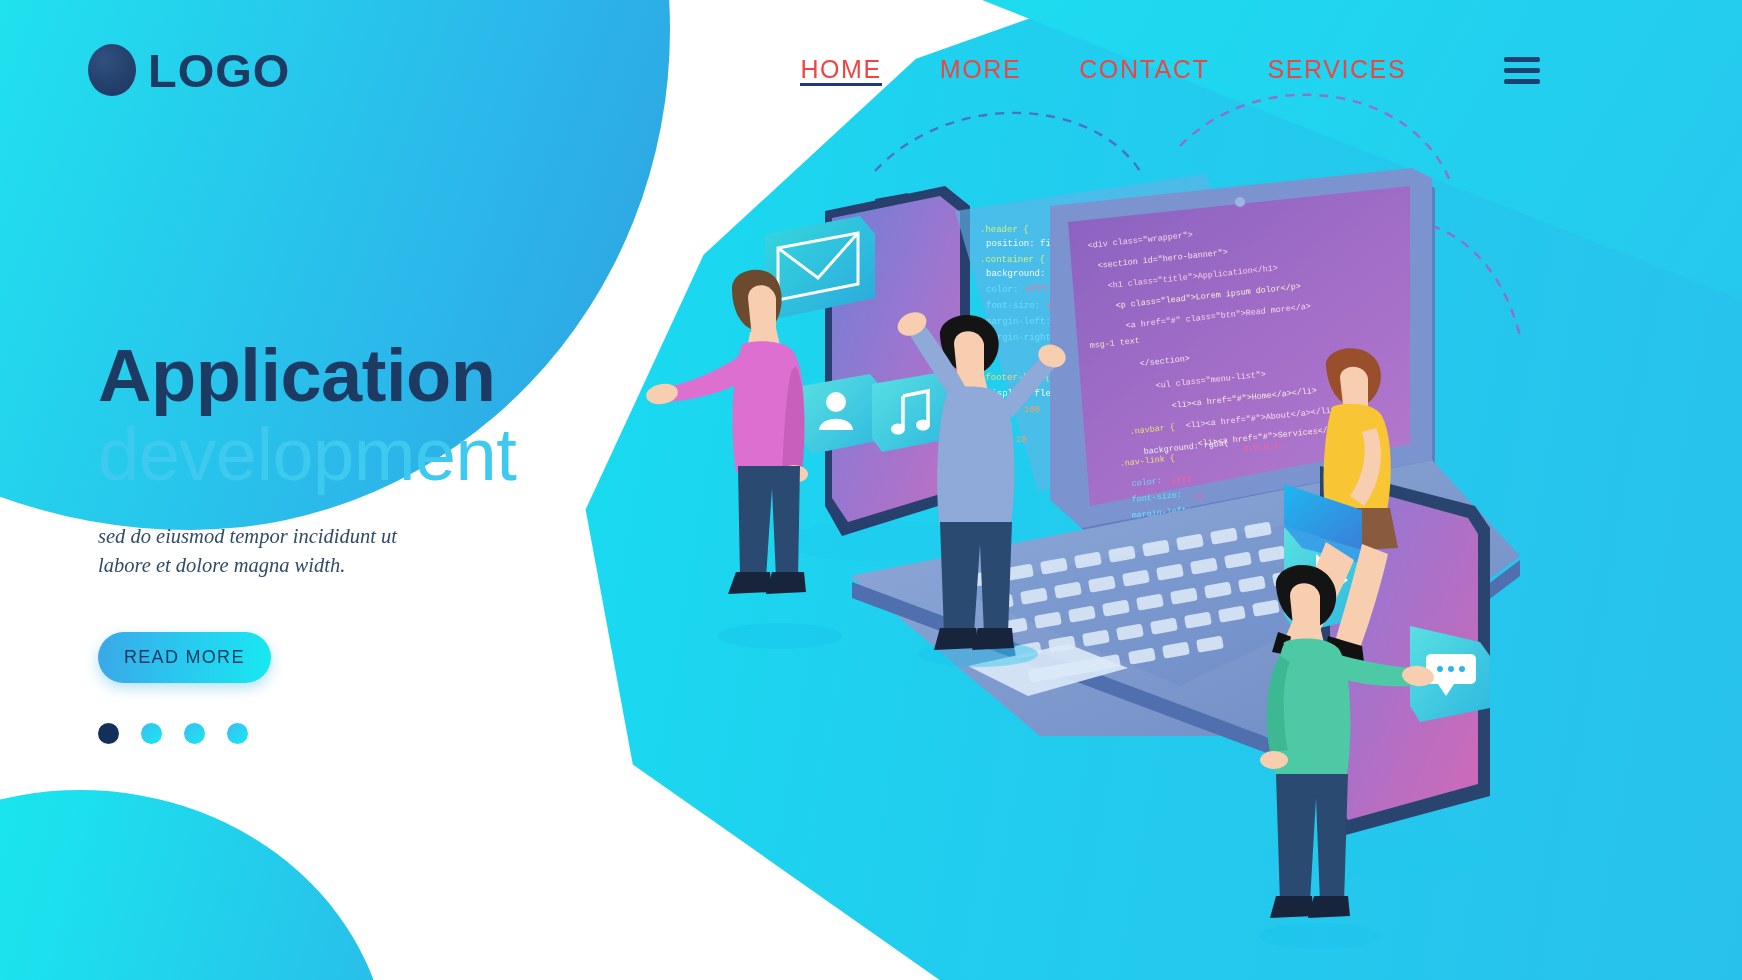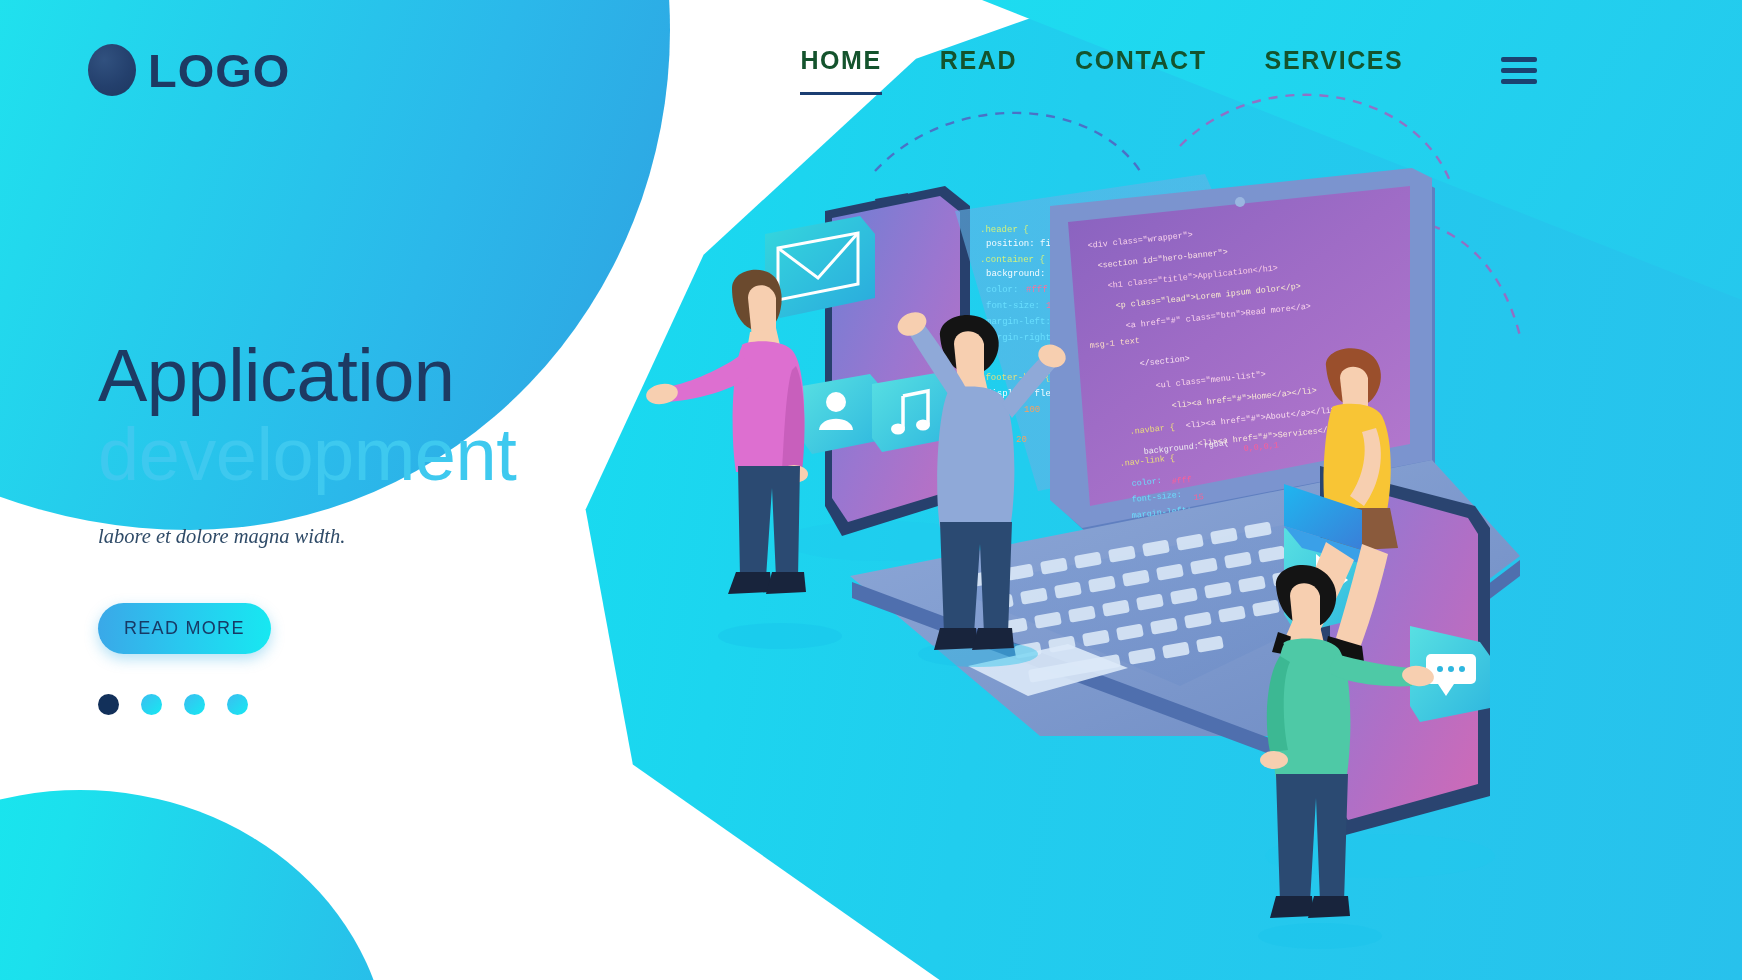--- a/index.html
+++ b/index.html
@@ -79,25 +79,25 @@
   }
 
   .nav {
     display: flex;
     align-items: center;
     gap: 58px;
     margin-left: 510px;
   }
   .nav-item {
     font-size: 25px;
-    font-weight: 700;
+    font-weight: 400;
     letter-spacing: 1.6px;
-    color: #14532d;
+    color: #ef4444;
     cursor: pointer;
-    padding-bottom: 20px;
+    padding-bottom: 2px;
     position: relative;
     white-space: nowrap;
   }
   .nav-item.active::after {
     content: "";
     position: absolute;
     left: 0; right: 0; bottom: 0;
     height: 3px;
     background: #1b3e72;
   }
@@ -117,21 +117,21 @@
 
   
   .hero {
     position: absolute;
     left: 98px; top: 338px;
     width: 620px;
     z-index: 30;
   }
   .hero-title-1 {
     font-size: 74px;
-    font-weight: 400;
+    font-weight: 700;
     color: #1d3a63;
     line-height: 1.03;
     letter-spacing: -0.5px;
   }
   .hero-title-2 {
     font-size: 74px;
     font-weight: 300;
     color: #3ec9ef;
     line-height: 1.05;
     letter-spacing: -0.5px;
@@ -485,35 +485,36 @@
   </div>
 
   <header class="header">
     <div class="logo-wrap">
       <div class="logo-dot"></div>
       <div class="logo-text">LOGO</div>
     </div>
 
     <nav class="nav">
       <div class="nav-item active">HOME</div>
-      <div class="nav-item">READ</div>
+      <div class="nav-item">MORE</div>
       <div class="nav-item">CONTACT</div>
       <div class="nav-item">SERVICES</div>
       <div class="hamburger">
         <span></span>
         <span></span>
         <span></span>
       </div>
     </nav>
   </header>
 
   <section class="hero">
     <h1 class="hero-title-1">Application</h1>
     <h2 class="hero-title-2">development</h2>
     <p class="hero-para">
+      <span>sed do eiusmod tempor incididunt ut</span>
       <span>labore et dolore magna width.</span>
     </p>
     <button class="read-more">READ MORE</button>
     <div class="dots">
       <div class="dot active"></div>
       <div class="dot"></div>
       <div class="dot"></div>
       <div class="dot"></div>
     </div>
   </section>

